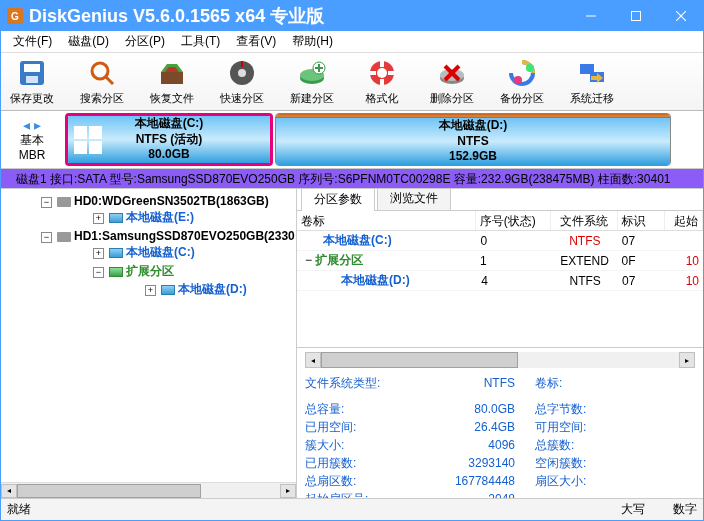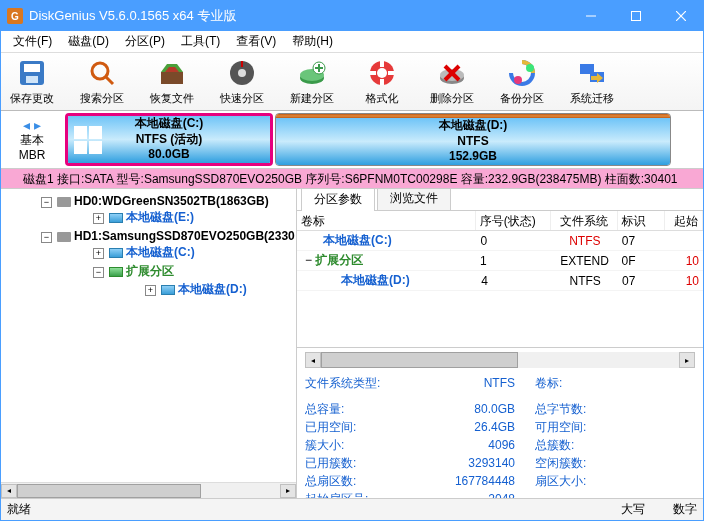--- a/index.html
+++ b/index.html
@@ -1,39 +1,39 @@
 <!DOCTYPE html>
 <html><head>
 <meta charset="utf-8">
 <style>
 * { box-sizing: border-box; margin: 0; padding: 0; font-family: "Microsoft YaHei", Tahoma, sans-serif; font-size: 12px; }
 body { width: 704px; height: 521px; overflow: hidden; border: 1px solid #4a9eff; }
 .titlebar { height: 30px; background: #4a9eff; display: flex; align-items: center; padding: 0 0 0 6px; color: #fff; }
 .titlebar .logo { width: 16px; height: 16px; background: #d97720; border-radius: 2px; margin-right: 6px; display: inline-flex; justify-content: center; align-items: center; font-weight: bold; font-size: 10px; color: #fff; }
-.titlebar .title { flex: 1; font-size: 13px; }
+.titlebar .title { flex: 1; font-size: 18px; font-weight: bold; }
 .titlebar .winbtn { width: 45px; height: 30px; display: flex; align-items: center; justify-content: center; color: #fff; cursor: pointer; }
 .menubar { height: 22px; background: #fff; border-bottom: 1px solid #ddd; display: flex; align-items: flex-end; padding: 0 4px; }
 .menubar .item { padding: 2px 8px; cursor: pointer; }
 .toolbar { height: 58px; background: linear-gradient(#fff,#f4f4f4); border-bottom: 1px solid #bbb; display: flex; align-items: center; padding: 2px 4px; gap: 16px; }
 .toolbtn { width: 54px; height: 52px; display: flex; flex-direction: column; align-items: center; justify-content: center; cursor: pointer; border-radius: 2px; }
 .toolbtn .ticon { width: 32px; height: 32px; display: flex; align-items: center; justify-content: center; }
 .toolbtn .tlabel { font-size: 11px; margin-top: 2px; }
 .diskbar { height: 58px; background: #fff; display: flex; border-bottom: 1px solid #ccc; }
 .diskbar .leftnav { width: 62px; display: flex; flex-direction: column; align-items: center; justify-content: center; }
 .diskbar .leftnav .arrows { color: #3a8ee6; font-size: 14px; }
 .diskbar .leftnav .lbl { font-size: 11px; text-align: center; line-height: 1.2; }
 .partstrip { flex: 1; display: flex; gap: 2px; padding: 2px; }
 .partbox { flex: 0 0 auto; border-radius: 4px; overflow: hidden; border: 1px solid #888; display: flex; flex-direction: column; }
 .partbox .top { height: 10px; background: linear-gradient(#c35a12,#e08a3e,#c35a12); }
 .partbox .body { flex: 1; display: flex; align-items: center; justify-content: center; position: relative; background: linear-gradient(#6fc4f7 0%, #c9ebfc 50%, #2f9fe0 100%); }
 .partbox.selected { border: 3px solid #e6007e; }
 .partbox .body .winlogo { position: absolute; left: 6px; width: 28px; height: 28px; display: grid; grid-template-columns: 1fr 1fr; grid-template-rows: 1fr 1fr; gap: 2px; }
 .partbox .body .winlogo div { background: #fff; }
 .partbox .body .ptxt { text-align: center; font-weight: bold; line-height: 1.3; }
-.infobar { height: 20px; background: #f9a8d4; padding: 2px 22px; border-bottom: 1px solid #ccc; white-space: nowrap; overflow: hidden; font-size: 12px; }
+.infobar { height: 20px; background: #8b5cf6; padding: 2px 15px; border-bottom: 1px solid #ccc; white-space: nowrap; overflow: hidden; font-size: 12px; }
 .splitpane { display: flex; height: 309px; }
 .treepane { width: 296px; border-right: 1px solid #ccc; background: #fff; overflow: auto; padding: 4px 2px; position: relative; }
 .tree ul { list-style: none; padding-left: 16px; }
 .tree li { padding: 1px 0; white-space: nowrap; margin-left: 36px; }
 .tree .tgl { display: inline-block; width: 11px; height: 11px; border: 1px solid #888; text-align: center; line-height: 9px; font-size: 9px; margin-right: 2px; cursor: pointer; background: #fff; }
 .tree .diskicon { display: inline-block; width: 14px; height: 10px; background: #999; border-radius: 1px; margin: 0 3px; vertical-align: middle; }
 .tree .particon { display: inline-block; width: 14px; height: 10px; background: linear-gradient(#8fd0f7,#3a9ed8); border: 1px solid #2a7fb0; margin: 0 3px; vertical-align: middle; }
 .tree .blue { color: #1560d0; font-weight: bold; }
 .tree .green { color: #2e8b2e; font-weight: bold; }
 .treepane .hscroll { position: absolute; bottom: 0; left: 0; right: 0; height: 16px; background: #f0f0f0; border-top: 1px solid #ddd; display: flex; align-items: center; }

